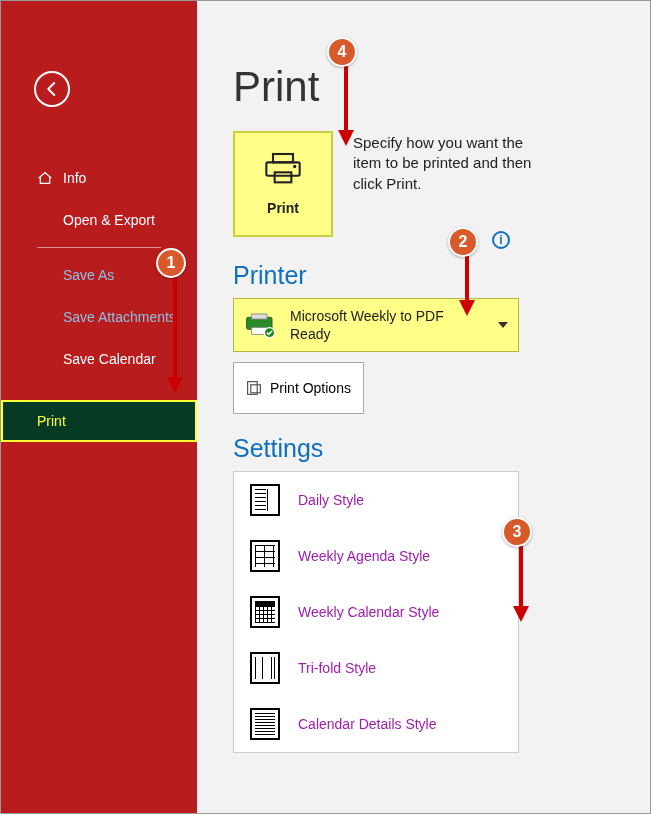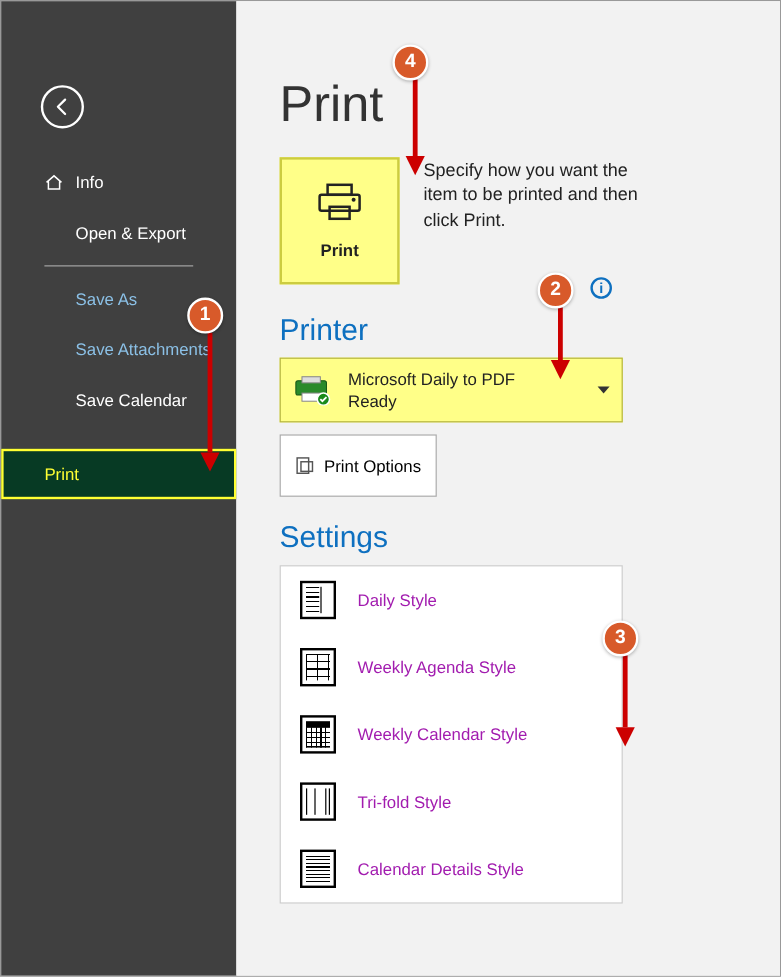--- a/index.html
+++ b/index.html
@@ -1,21 +1,21 @@
 <!DOCTYPE html>
 <html><head>
 <meta charset="utf-8">
 <style>
   * { box-sizing: border-box; margin: 0; padding: 0; font-family: "Segoe UI", Arial, sans-serif; }
   body { width: 651px; height: 814px; border: 1px solid #999; background: #fff; position: relative; overflow: hidden; }
 
   .wrap { display: flex; width: 100%; height: 100%; }
 
   
-  .sidebar { width: 196px; background: #404040; color: #fff; padding-top: 60px; position: relative; }
+  .sidebar { width: 196px; background: #b91c1c; color: #fff; padding-top: 86px; position: relative; }
   .back-btn { position: absolute; top: 70px; left: 33px; width: 36px; height: 36px; border: 2px solid #fff; border-radius: 50%; display: flex; align-items: center; justify-content: center; cursor: pointer; }
   .back-btn svg { width: 18px; height: 18px; }
 
   .side-items { margin-top: 70px; }
   .side-item { padding: 13px 18px 13px 36px; font-size: 14px; color: #fff; cursor: pointer; display: flex; align-items: center; gap: 10px; }
   .side-item.dim { color: #8bc0e6; }
   .side-sep { border-top: 1px solid rgba(255,255,255,0.5); margin: 6px 36px 6px 36px; }
   .side-item .home-ic { width: 16px; height: 14px; }
   .side-item.selected { background: #073a24; border: 2px solid #ffff33; color: #ffff33; padding: 11px 16px 11px 34px; margin-top: 20px; }
   .side-indent { padding-left: 62px; }
@@ -142,21 +142,21 @@
         <div class="pr-icon">
           <svg viewBox="0 0 40 30" width="34" height="26">
             <rect x="3" y="6" width="30" height="14" rx="2" fill="#2a8a2a" stroke="#155515" stroke-width="1"></rect>
             <rect x="9" y="2" width="18" height="6" fill="#ddd" stroke="#888"></rect>
             <rect x="9" y="18" width="18" height="8" fill="#fff" stroke="#888"></rect>
             <circle cx="30" cy="24" r="6" fill="#1a8a1a" stroke="#fff" stroke-width="1.5"></circle>
             <path d="M27 24 l2 2 l4 -4" stroke="#fff" stroke-width="1.8" fill="none"></path>
           </svg>
         </div>
         <div class="pr-text">
-          <div>Microsoft Daily to PDF</div>
+          <div>Microsoft Weekly to PDF</div>
           <div>Ready</div>
         </div>
         <div class="caret"></div>
       </div>
     </div>
 
     <div class="print-opts">
       <svg viewBox="0 0 20 20">
         <rect x="2" y="2" width="12" height="16" fill="none" stroke="#555" stroke-width="1.5"></rect>
         <rect x="6" y="6" width="12" height="10" fill="none" stroke="#555" stroke-width="1.5"></rect>

